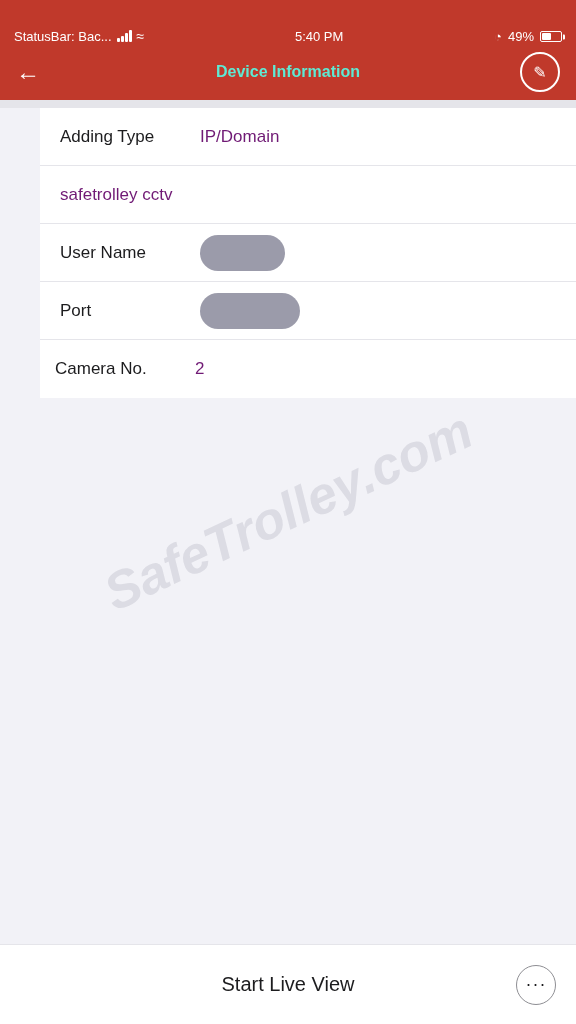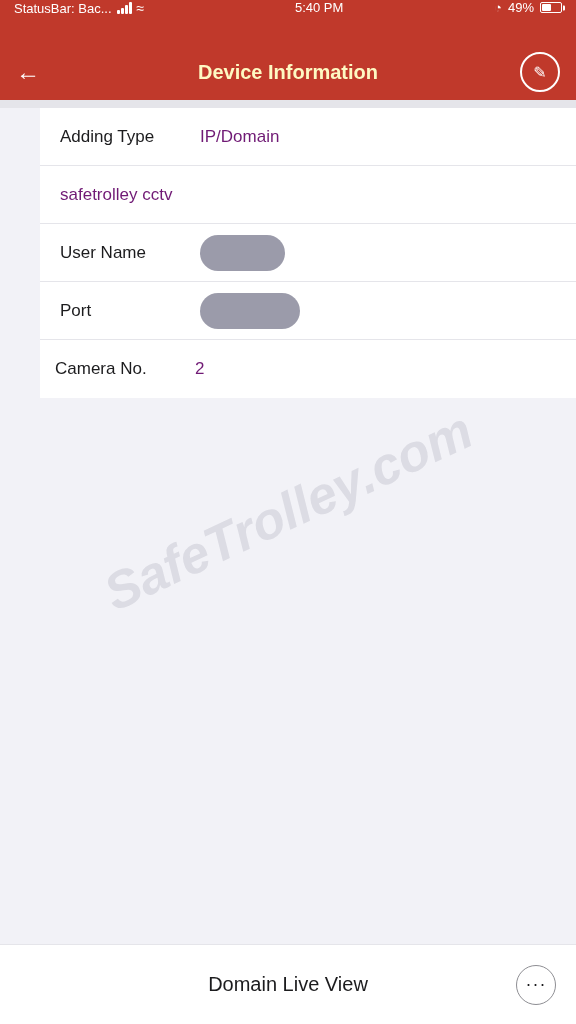--- a/index.html
+++ b/index.html
@@ -13,21 +13,21 @@
       display: flex;
       flex-direction: column;
     }
 
     
     .status-bar {
       background: #c0392b;
       color: white;
       height: 44px;
       display: flex;
-      align-items: flex-start;
+      align-items: flex-end;
       justify-content: space-between;
       padding: 0 14px;
       font-size: 13px;
       font-weight: 500;
       flex-shrink: 0;
     }
     .status-left {
       display: flex;
       align-items: center;
       gap: 5px;
@@ -97,22 +97,22 @@
     .nav-back {
       display: flex;
       align-items: center;
       color: white;
       cursor: pointer;
       font-size: 24px;
       font-weight: 300;
       width: 40px;
     }
     .nav-title {
-      color: #fef9c3;
-      font-size: 20px;
+      color: #5eead4;
+      font-size: 16px;
       font-weight: 600;
       text-align: center;
       flex: 1;
     }
     .nav-edit {
       width: 40px;
       height: 40px;
       border: 2px solid white;
       border-radius: 50%;
       display: flex;
@@ -328,17 +328,17 @@
       <span class="row-label">Camera No.</span>
       <span class="row-value">2</span>
     </div>
 
   </div>
 
   <div class="empty-space"></div>
 </div>
 
 <div class="bottom-bar">
-  <span class="start-live-view">Domain Live View</span>
+  <span class="start-live-view">Start Live View</span>
   <div class="more-button">
     <span>···</span>
   </div>
 </div>
 
 </body></html>

